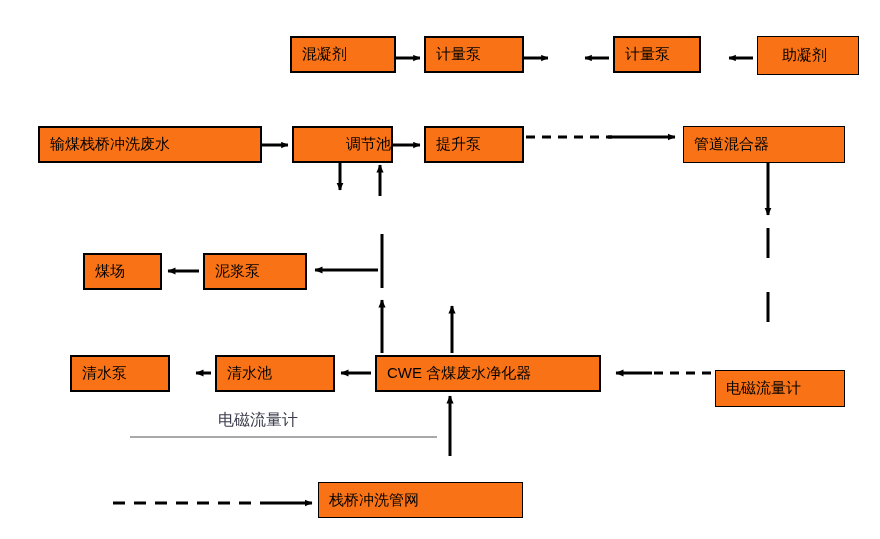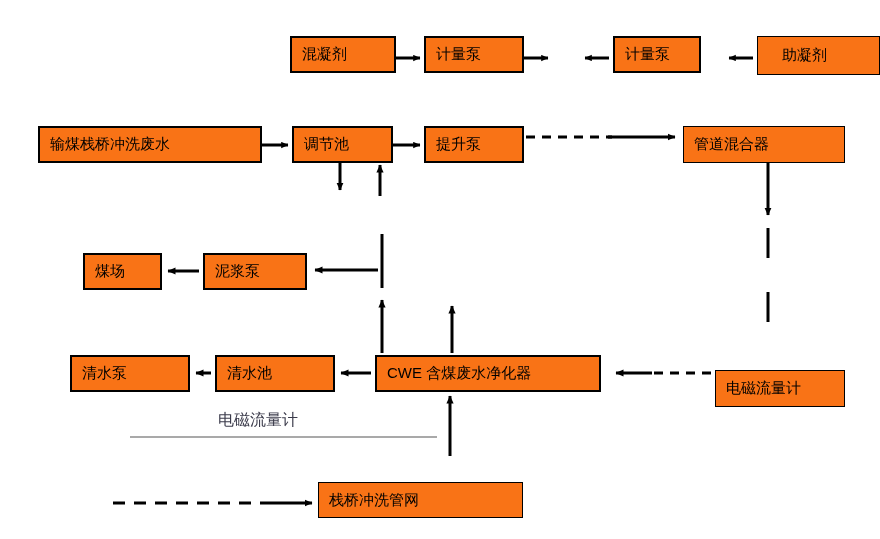--- a/index.html
+++ b/index.html
@@ -105,42 +105,42 @@
   <div id="nodes">
       <div class="node" style="left: 290px; top: 36px; width: 106px; height: 37px;">
         <span>混凝剂</span>
       </div>
       <div class="node" style="left: 424px; top: 36px; width: 100px; height: 37px;">
         <span>计量泵</span>
       </div>
       <div class="node" style="left: 613px; top: 36px; width: 88px; height: 37px;">
         <span>计量泵</span>
       </div>
-      <div class="node thin" style="left: 757px; top: 36px; width: 123px; height: 39px; padding-left: 24px;">
+      <div class="node thin" style="left: 757px; top: 36px; width: 102px; height: 39px; padding-left: 24px;">
         <span>助凝剂</span>
       </div>
       <div class="node" style="left: 38px; top: 126px; width: 224px; height: 37px;">
         <span>输煤栈桥冲洗废水</span>
       </div>
-      <div class="node" style="left: 292px; top: 126px; width: 101px; height: 37px;">
+      <div class="node" style="left: 292px; top: 126px; width: 101px; height: 37px; justify-content: flex-end;">
         <span>调节池</span>
       </div>
       <div class="node" style="left: 424px; top: 126px; width: 100px; height: 37px;">
         <span>提升泵</span>
       </div>
       <div class="node thin" style="left: 683px; top: 126px; width: 162px; height: 37px;">
         <span>管道混合器</span>
       </div>
       <div class="node" style="left: 83px; top: 253px; width: 79px; height: 37px; text-align: center;">
         <span>煤场</span>
       </div>
       <div class="node" style="left: 203px; top: 253px; width: 104px; height: 37px;">
         <span>泥浆泵</span>
       </div>
-      <div class="node" style="left: 70px; top: 355px; width: 120px; height: 37px;">
+      <div class="node" style="left: 70px; top: 355px; width: 100px; height: 37px;">
         <span>清水泵</span>
       </div>
       <div class="node" style="left: 215px; top: 355px; width: 120px; height: 37px;">
         <span>清水池</span>
       </div>
       <div class="node" style="left: 375px; top: 355px; width: 226px; height: 37px;">
         <span>CWE 含煤废水净化器</span>
       </div>
       <div class="node thin" style="left: 715px; top: 370px; width: 130px; height: 37px;">
         <span>电磁流量计</span>

